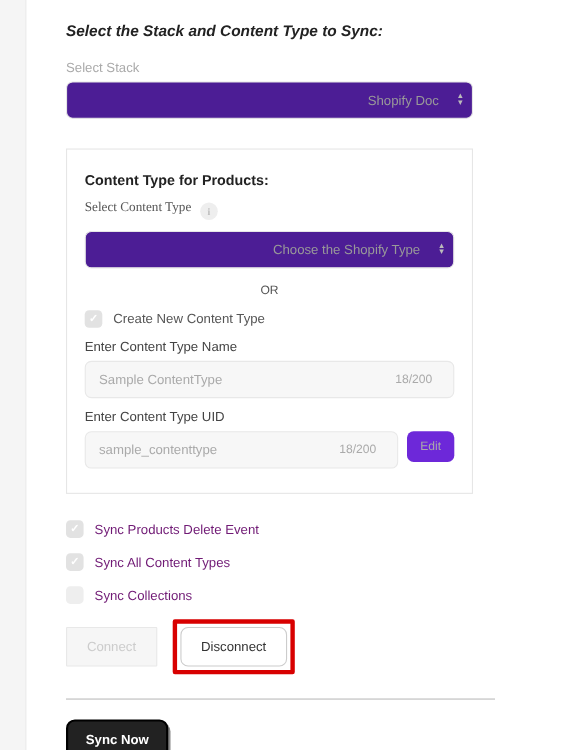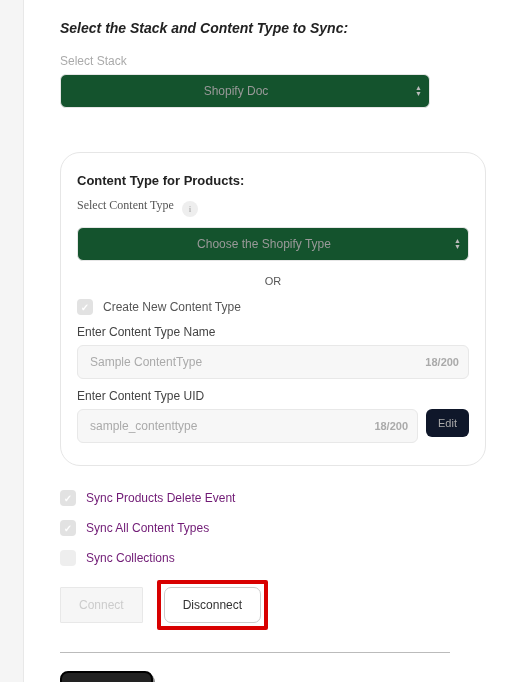--- a/index.html
+++ b/index.html
@@ -32,44 +32,44 @@
     }
     .select-wrap {
       position: relative;
       width: 370px;
     }
     .select-input {
       width: 100%;
       padding: 9px 30px 9px 12px;
       border: 1px solid #e6e6e6;
       border-radius: 6px;
-      background: #14532d;
+      background: #4c1d95;
       font-size: 12px;
       color: #999;
-      text-align: center;
+      text-align: right;
       cursor: pointer;
     }
     .select-chevrons {
       position: absolute;
       right: 8px;
       top: 50%;
       transform: translateY(-50%);
       display: flex;
       flex-direction: column;
       gap: 0;
       font-size: 7px;
       color: #bbb;
       line-height: 6px;
     }
     .card {
       border: 1px solid #e6e6e6;
-      border-radius: 20px;
+      border-radius: 0;
       padding: 20px 16px 22px 16px;
-      margin-top: 44px;
-      width: 426px;
+      margin-top: 27px;
+      width: 370px;
     }
     .card-title {
       font-size: 13px;
       font-weight: 700;
       color: #222;
       margin-bottom: 10px;
     }
     .label-dark {
       font-size: 12px;
       color: #555;
@@ -141,38 +141,37 @@
       width: 100%;
       padding: 9px 60px 9px 12px;
       border: 1px solid #e8e8e8;
       border-radius: 6px;
       background: #f7f7f7;
       font-size: 12px;
       color: #aaa;
     }
     .char-count {
       position: absolute;
-      right: 10px;
+      right: 20px;
       top: 50%;
       transform: translateY(-50%);
       font-size: 11px;
       color: #aaa;
-      font-weight: bold;
     }
     .uid-row {
       display: flex;
       gap: 8px;
       align-items: flex-start;
     }
     .uid-row .text-input-wrap { flex: 1; }
     .edit-btn {
       padding: 8px 12px;
       border: none;
       border-radius: 6px;
-      background: #0f172a;
+      background: #6d28d9;
       color: #aaa;
       font-size: 11px;
       cursor: pointer;
     }
     .opts {
       margin-top: 24px;
     }
     .opt-row {
       display: flex;
       align-items: center;

